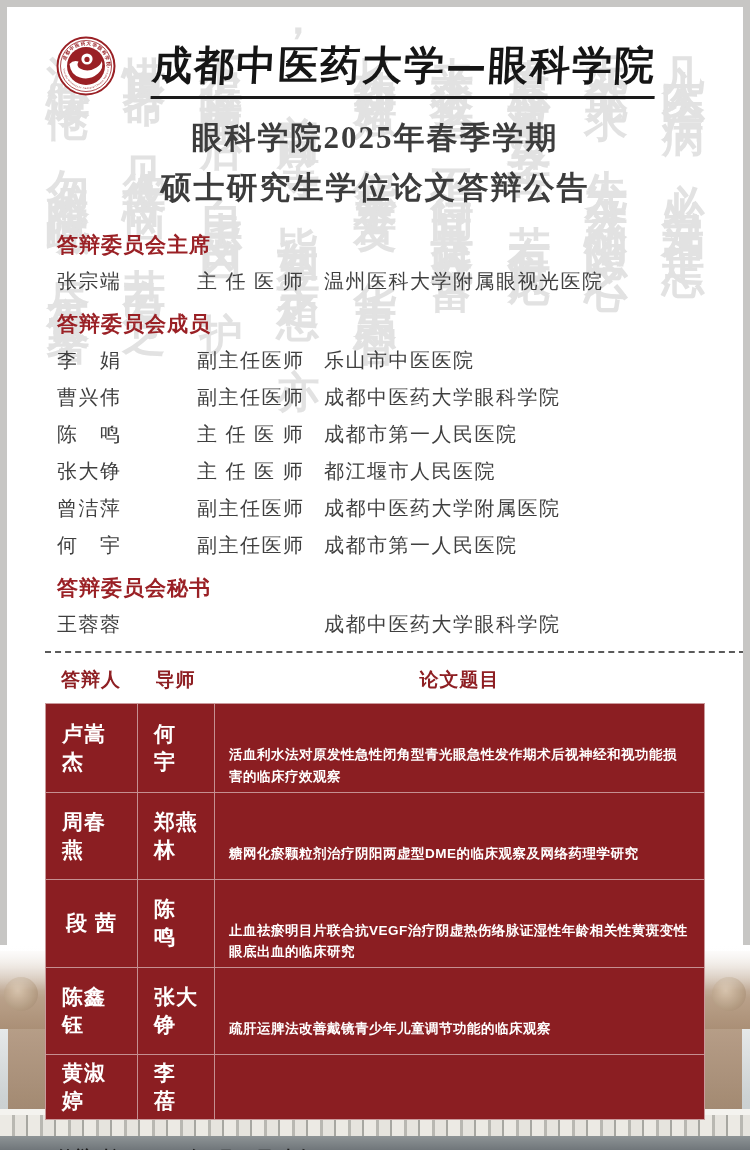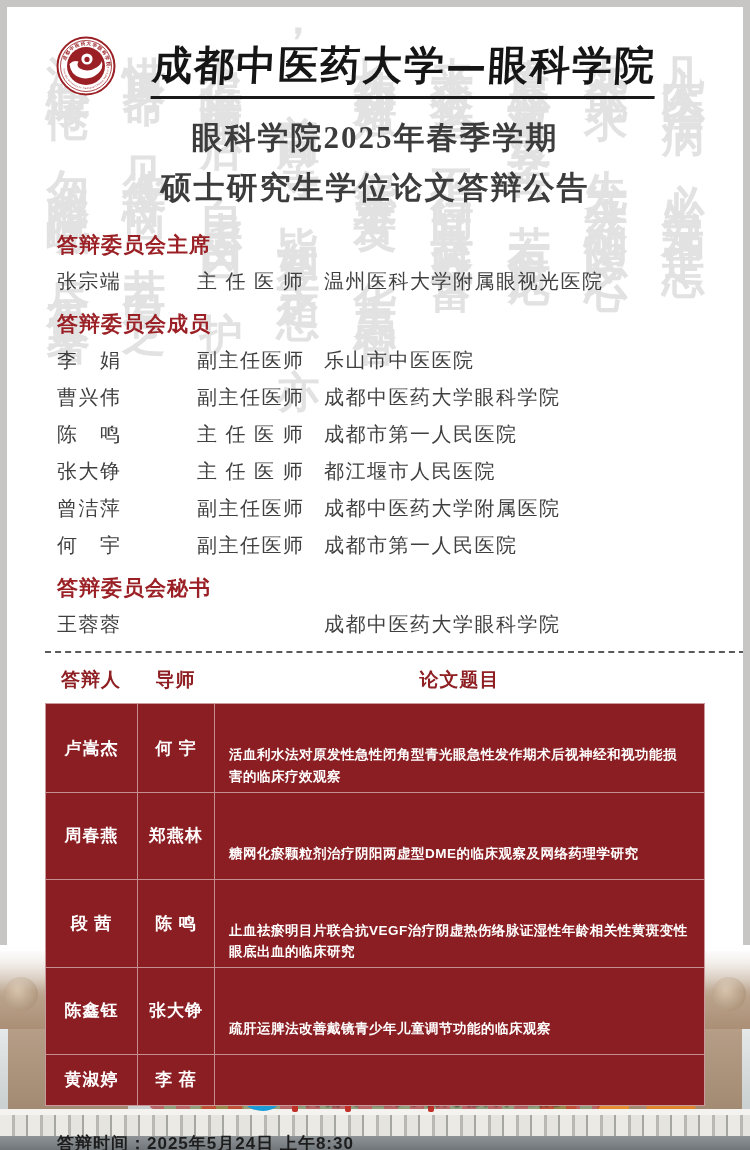--- a/index.html
+++ b/index.html
@@ -66,22 +66,22 @@
     border:1px solid rgba(255,255,255,.55);
   }
   .t-row{
     display:grid;grid-template-columns:92px 77px 1fr;
     border-bottom:1px solid rgba(255,255,255,.5);
   }
   .t-row:last-child{border-bottom:none;}
   .t-cell{
     border-right:1px solid rgba(255,255,255,.5);
     display:flex;align-items:center;justify-content:center;
-    color:#ffffff;font-weight:700;font-size:17px;letter-spacing:1px;
-    min-height:50px;padding:4px 2px;box-sizing:border-box;
+    color:#ffffff;font-weight:700;font-size:21px;letter-spacing:1px;
+    min-height:50px;padding:4px 16px;box-sizing:border-box;
   }
   .t-thesis{
     border-right:none;justify-content:flex-start;text-align:left;
     font-size:13.5px;line-height:1.6;padding:4px 14px;letter-spacing:.5px;margin-top:36px;
   }
   
   .foot-info{position:relative;z-index:3;margin:26px 45px 0 57px;}
   .foot-line{
     font-size:17px;font-weight:700;color:#1d1d1d;
     letter-spacing:1px;margin-bottom:13px;

